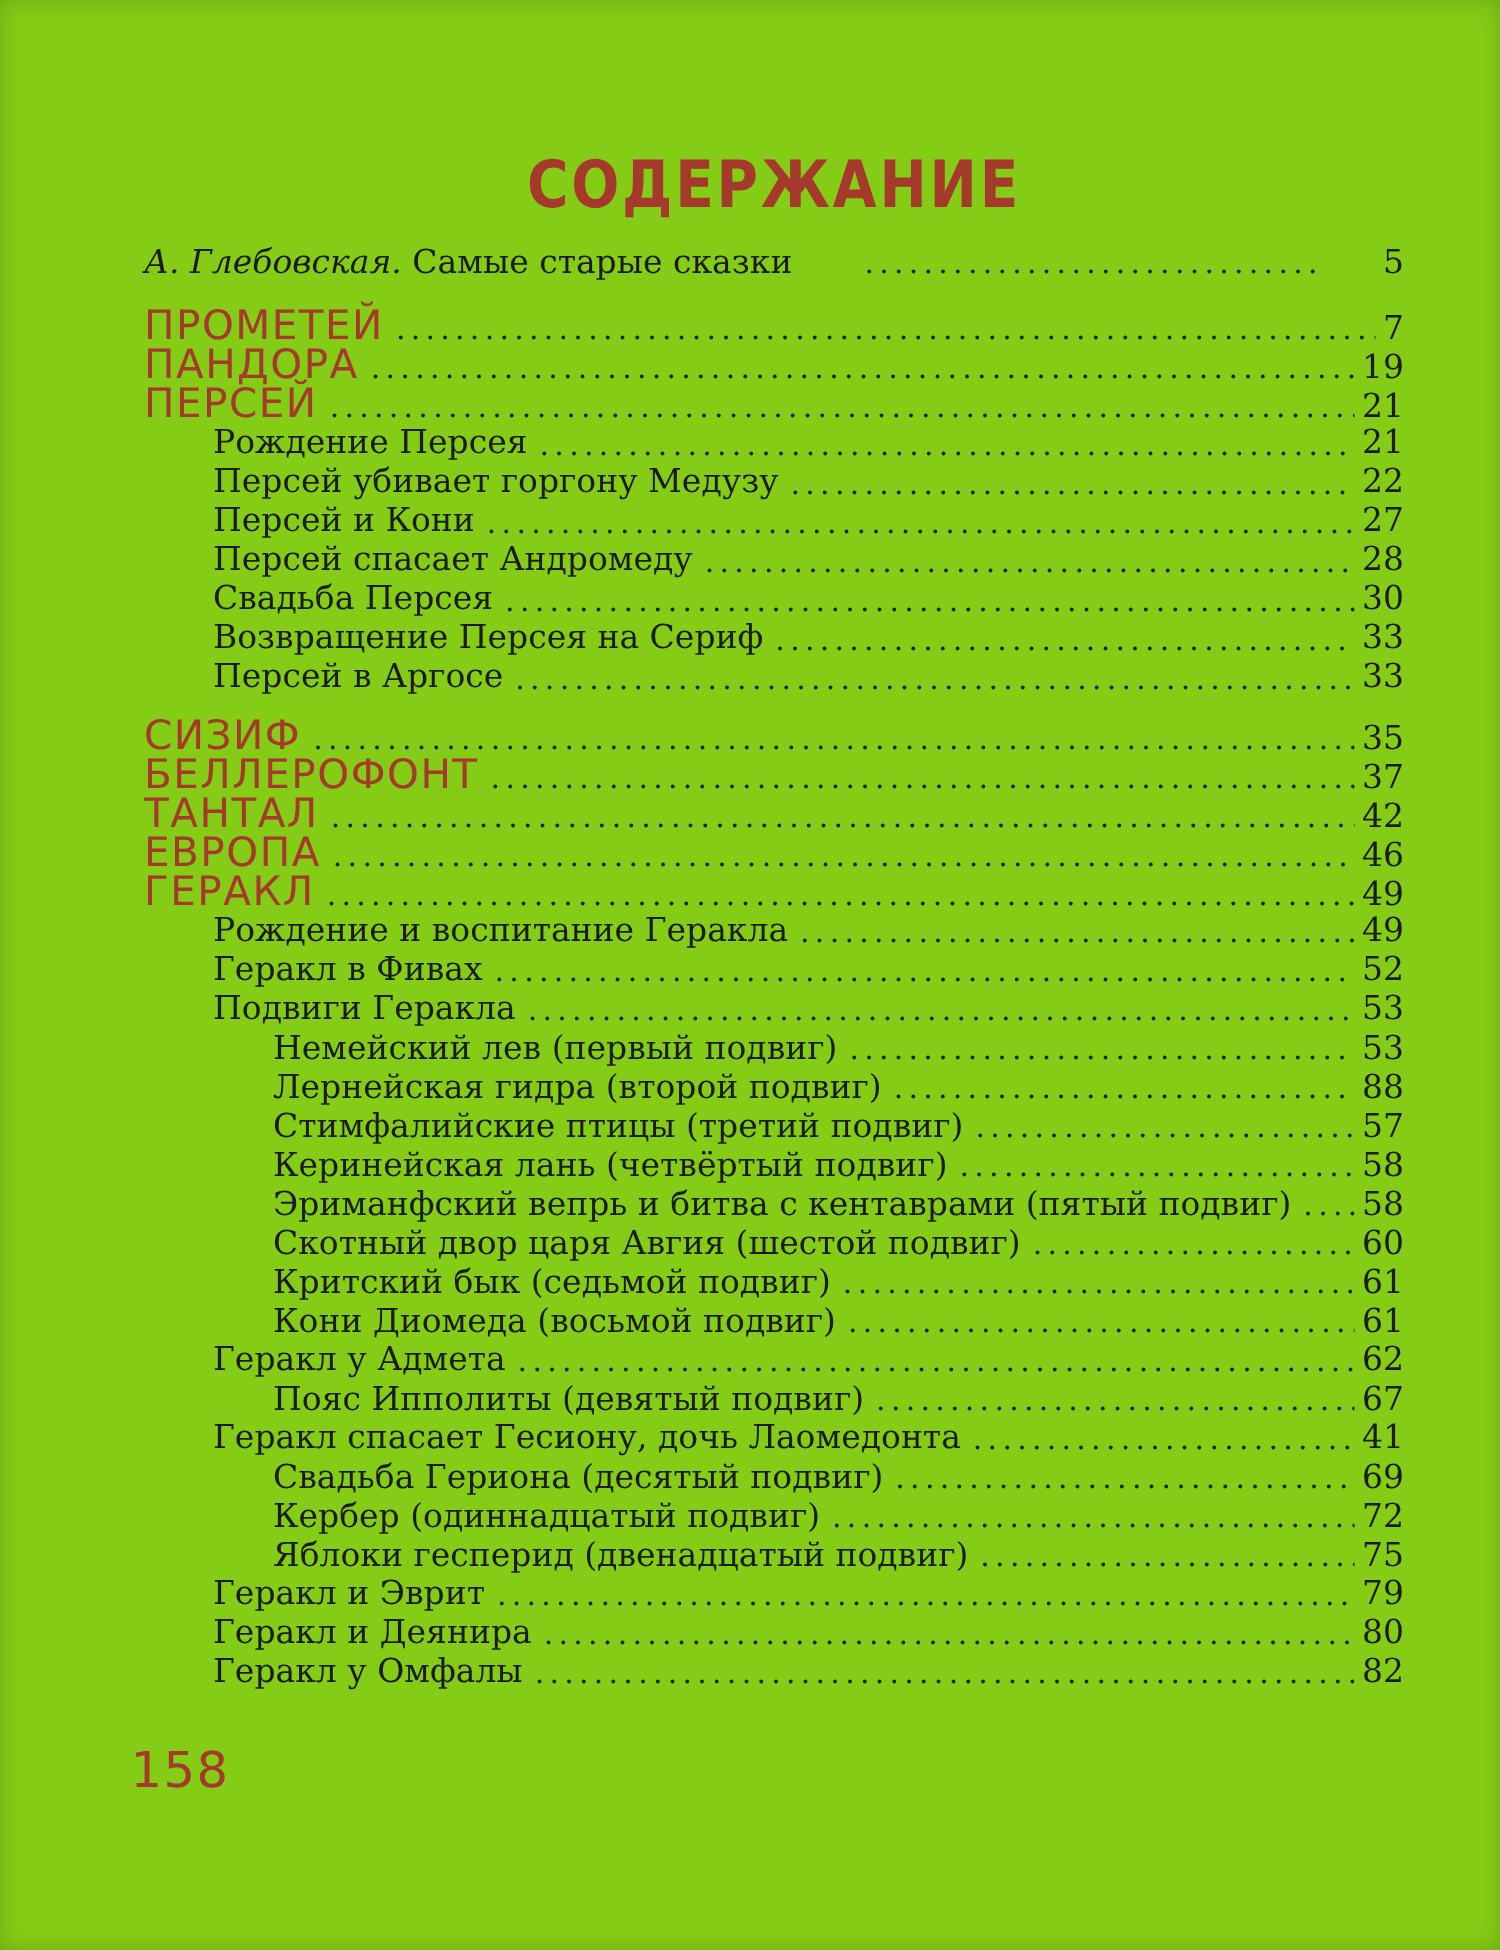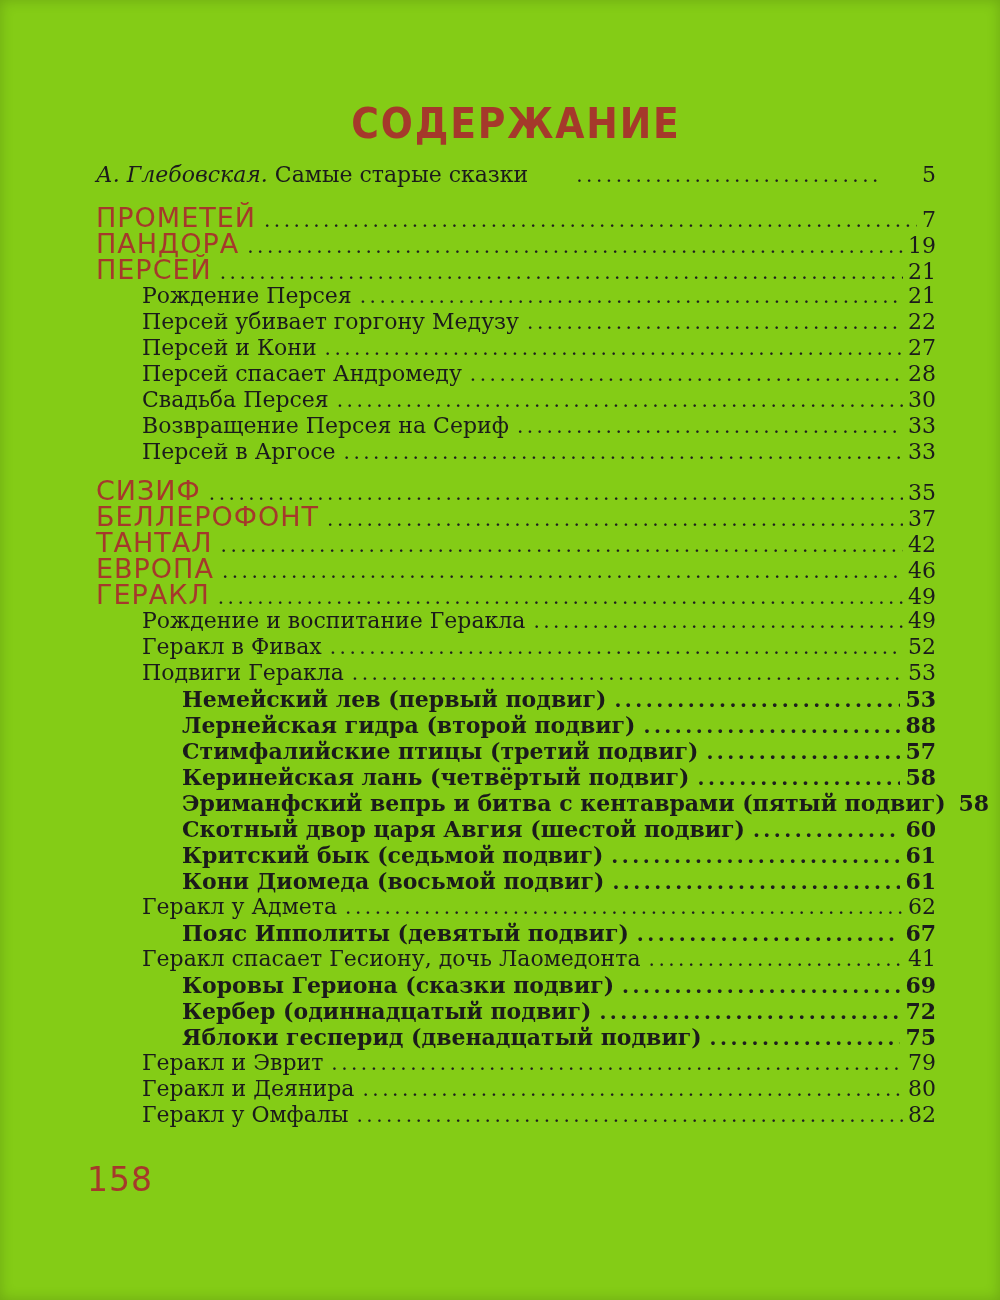--- a/index.html
+++ b/index.html
@@ -51,21 +51,21 @@
   .front { margin-bottom: 17px; gap: 40px; }
   .front .author { font-style: italic; margin-right: 7px; }
   .section .label {
     font-family: "DejaVu Sans", "Liberation Sans", sans-serif;
     font-size: 27px;
     letter-spacing: 1px;
     color: #a5392b;
   }
   .section.gap { margin-top: 13px; }
   .l1 { padding-left: 46px; align-items: center; }
-  .l2 { padding-left: 86px; font-weight: bold; }
+  .l2 { padding-left: 86px; }
   .folio {
     position: absolute;
     left: 87px;
     top: 1160px;
     font-family: "DejaVu Sans", "Liberation Sans", sans-serif;
     font-size: 33px;
     color: #a5392b;
     letter-spacing: 1px;
   }
 </style>
@@ -219,21 +219,21 @@
         <span class="label">Пояс Ипполиты (девятый подвиг)</span>
         <span class="leader"></span>
         <span class="pagenum">67</span>
       </div>
       <div class="row l1">
         <span class="label">Геракл спасает Гесиону, дочь Лаомедонта</span>
         <span class="leader"></span>
         <span class="pagenum">41</span>
       </div>
       <div class="row l2">
-        <span class="label">Коровы Гериона (сказки подвиг)</span>
+        <span class="label">Свадьба Гериона (десятый подвиг)</span>
         <span class="leader"></span>
         <span class="pagenum">69</span>
       </div>
       <div class="row l2">
         <span class="label">Кербер (одиннадцатый подвиг)</span>
         <span class="leader"></span>
         <span class="pagenum">72</span>
       </div>
       <div class="row l2">
         <span class="label">Яблоки гесперид (двенадцатый подвиг)</span>

